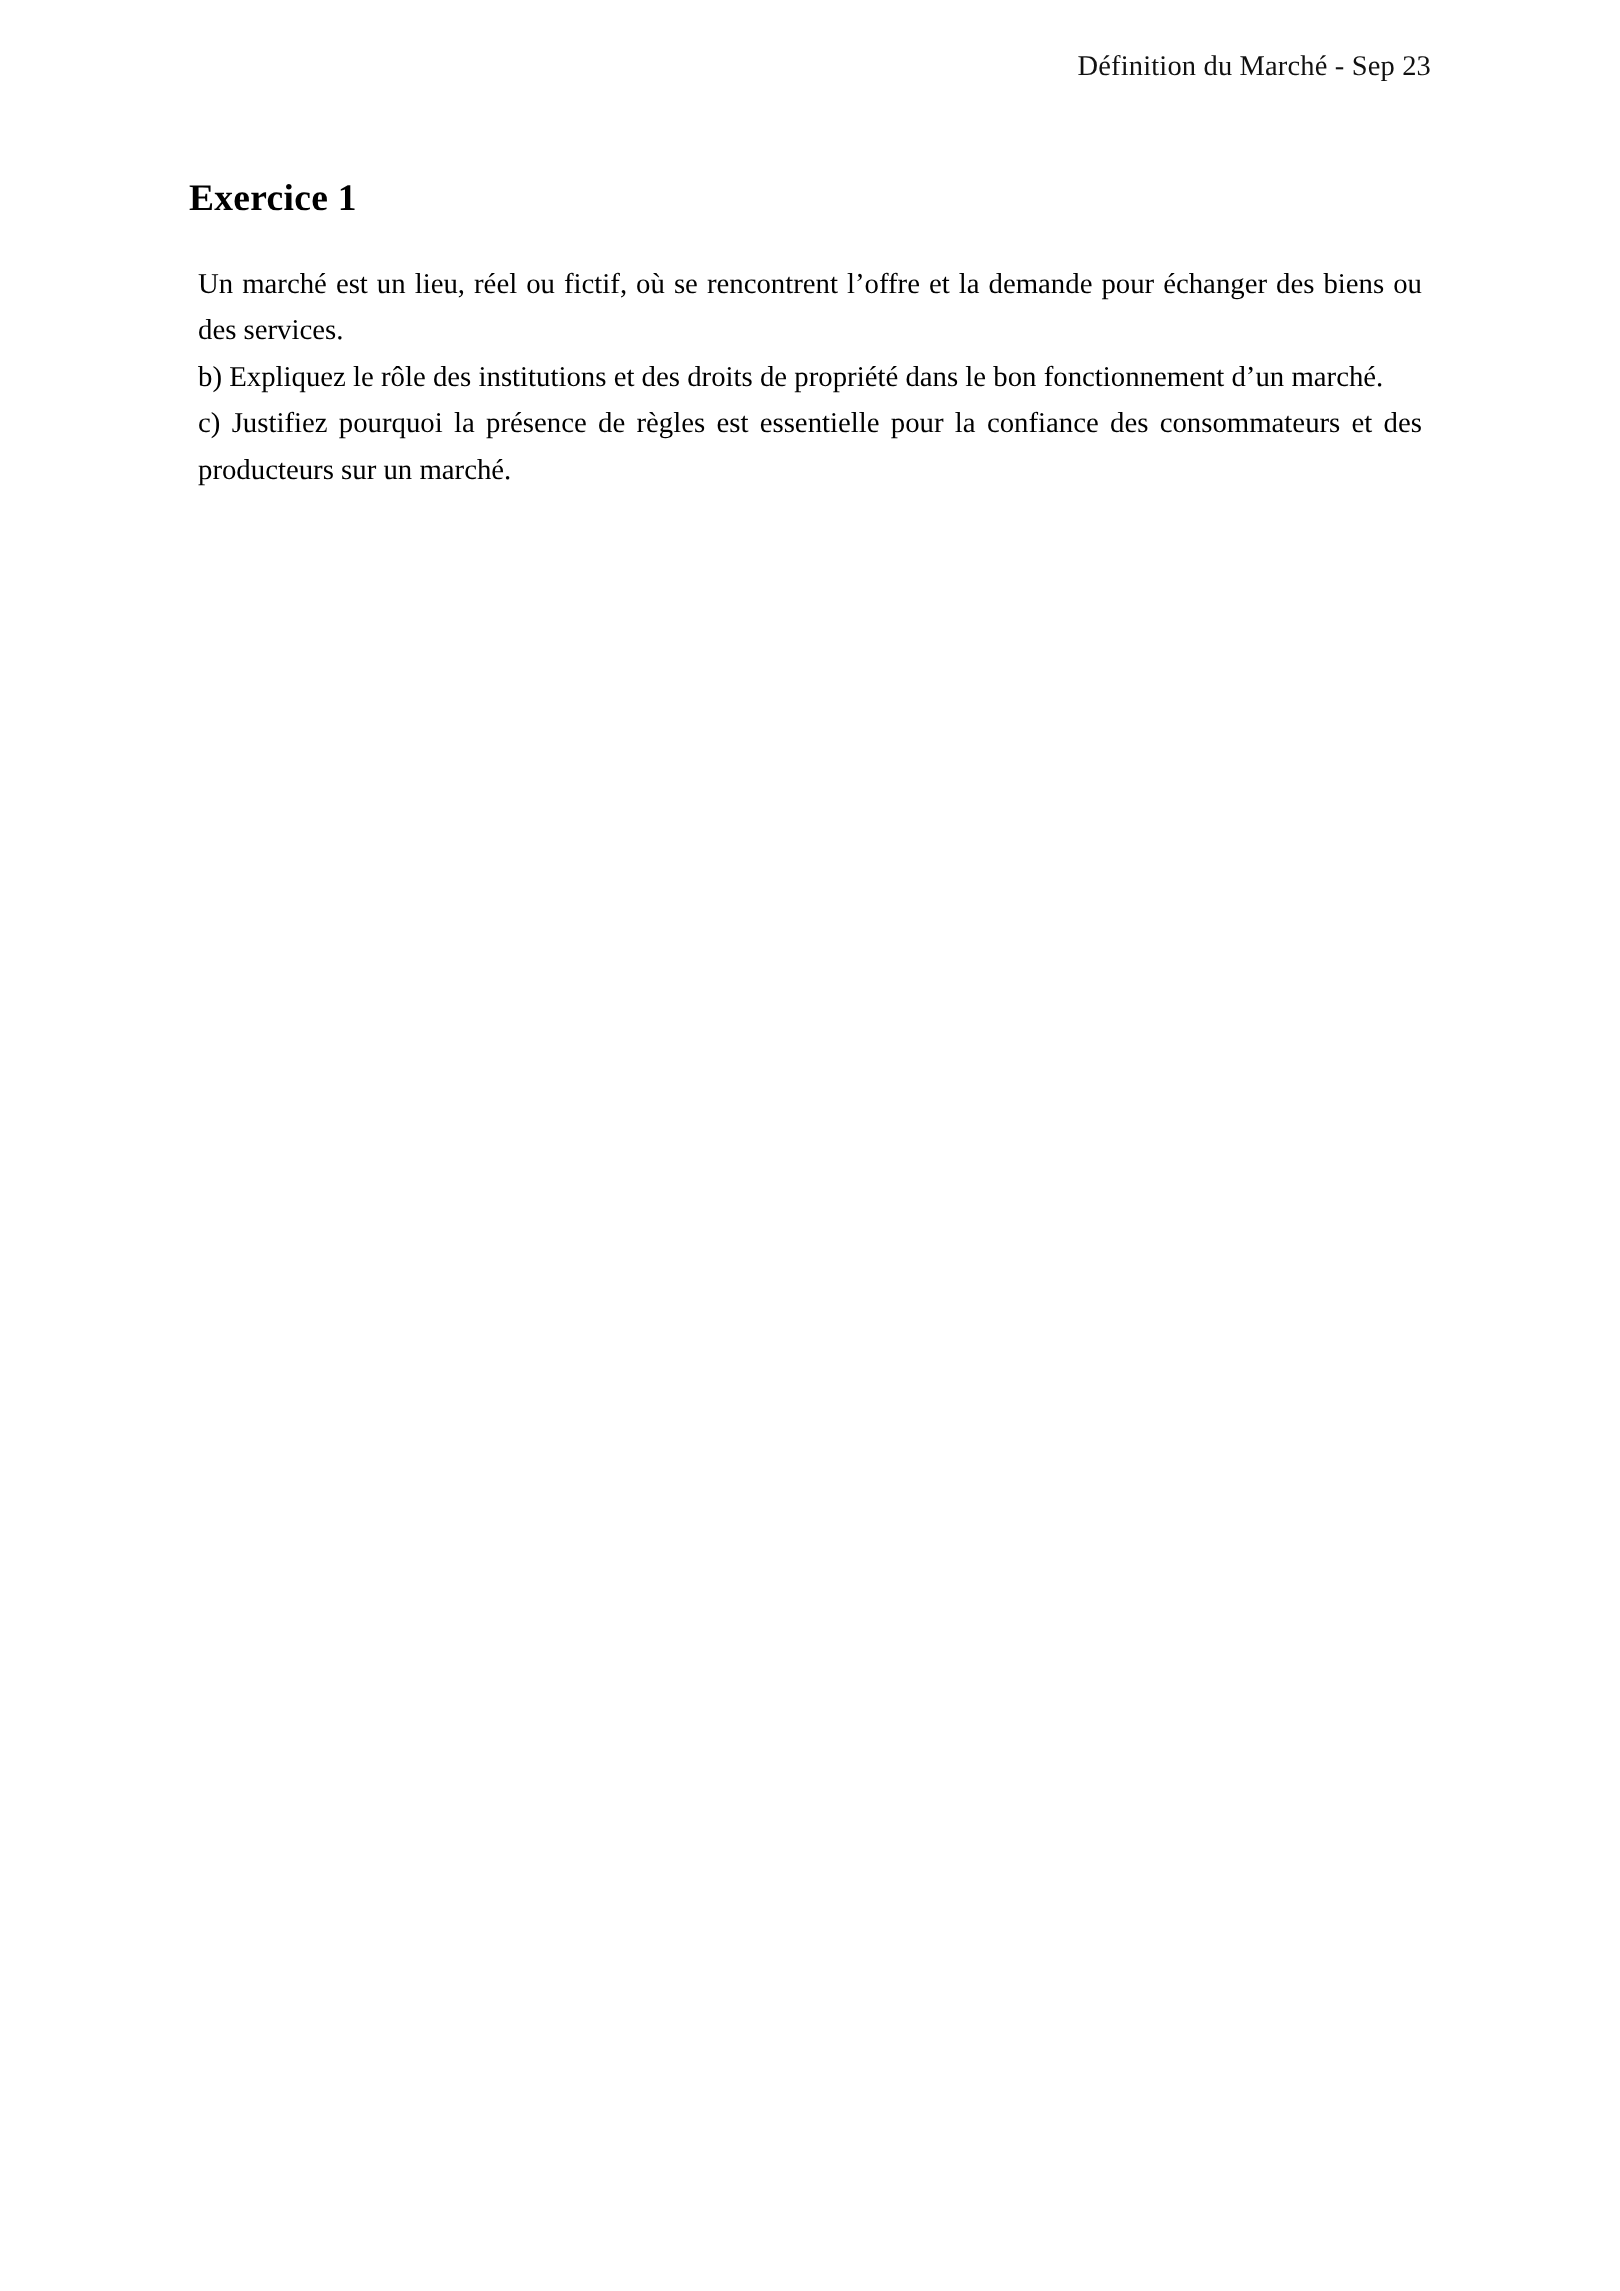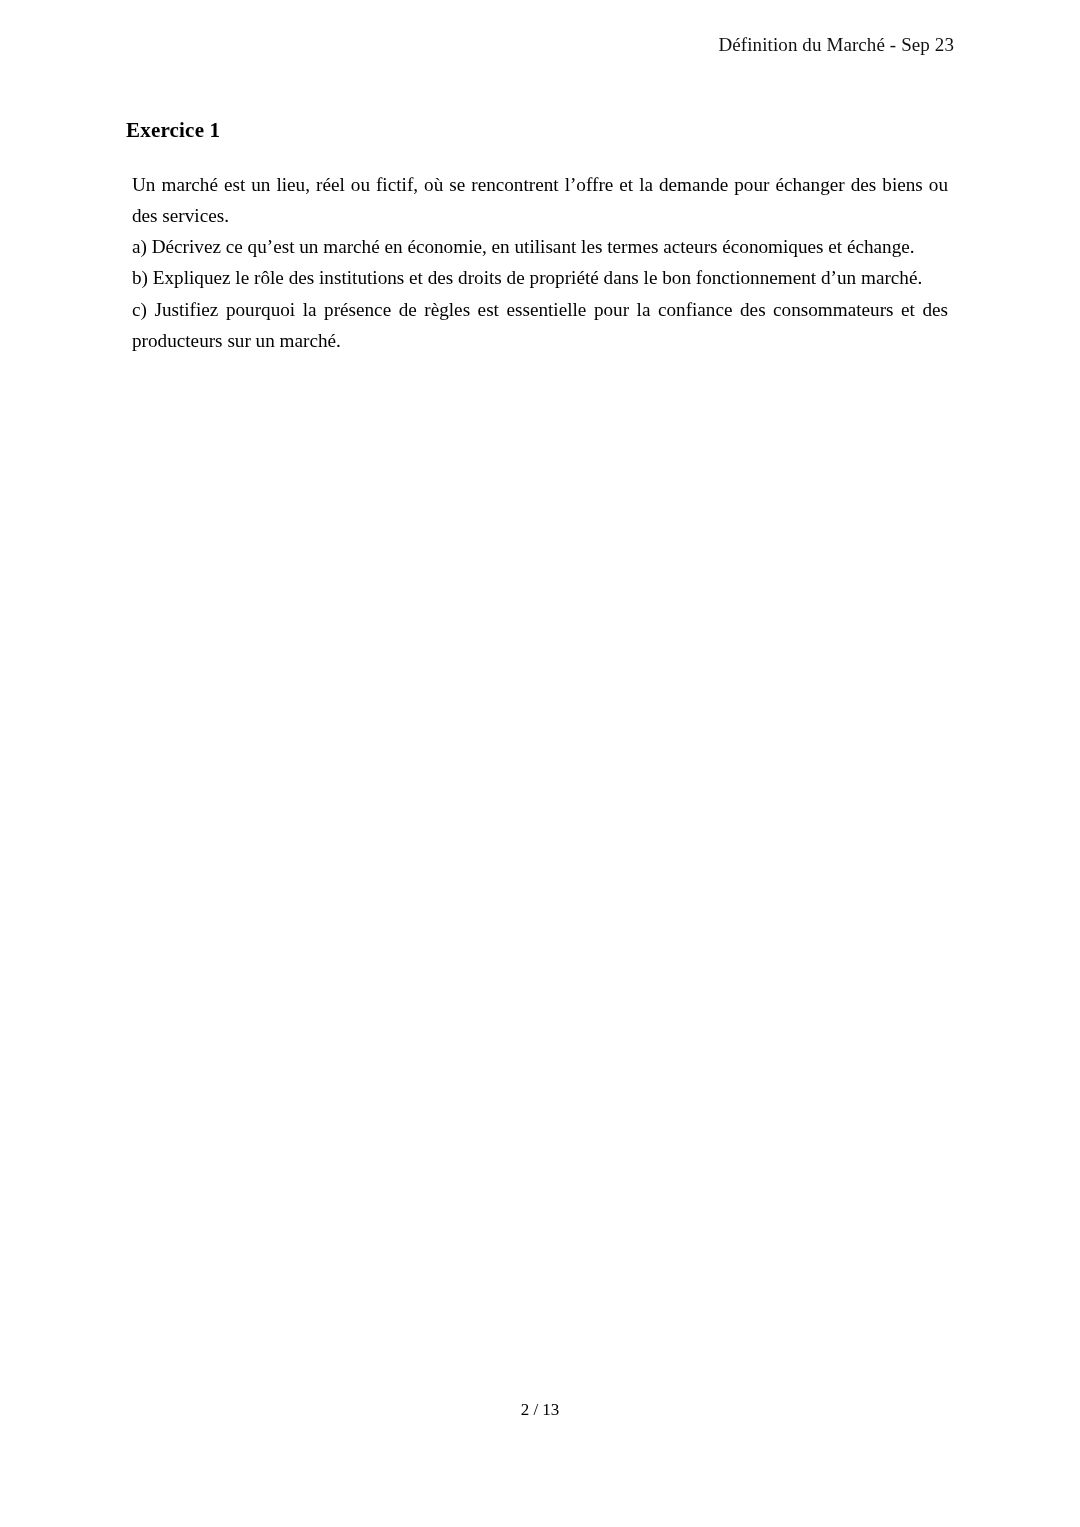--- a/index.html
+++ b/index.html
@@ -26,21 +26,21 @@
     color: #111111;
     white-space: nowrap;
   }
   .content {
     position: absolute;
     left: 126px;
     top: 118px;
     width: 828px;
   }
   .exercise-title {
-    font-size: 21px;
+    font-size: 25px;
     font-weight: bold;
     letter-spacing: 0.2px;
     margin: 0 0 26px 0;
     line-height: 1.2;
   }
   .body-text {
     font-size: 19.2px;
     line-height: 1.62;
     text-align: justify;
     margin: 6px;
@@ -67,22 +67,20 @@
 <div class="page">
 
   <div class="running-head">Définition du Marché - Sep 23</div>
 
   <div class="content">
 
     <h1 class="exercise-title">Exercice 1</h1>
 
     <div class="body-text">
       <p class="para">Un marché est un lieu, réel ou fictif, où se rencontrent l’offre et la demande pour échanger des biens ou des services.</p>
-      <p class="para">a) Décrivez ce qu’est un marché en économie, en utilisant les termes acteurs économiques et échange.</p>
       <p class="para">b) Expliquez le rôle des institutions et des droits de propriété dans le bon fonctionnement d’un marché.</p>
       <p class="para">c) Justifiez pourquoi la présence de règles est essentielle pour la confiance des consommateurs et des producteurs sur un marché.</p>
     </div>
 
   </div>
 
-  <div class="footer">2 / 13</div>
 
 </div>
 
 </body></html>

